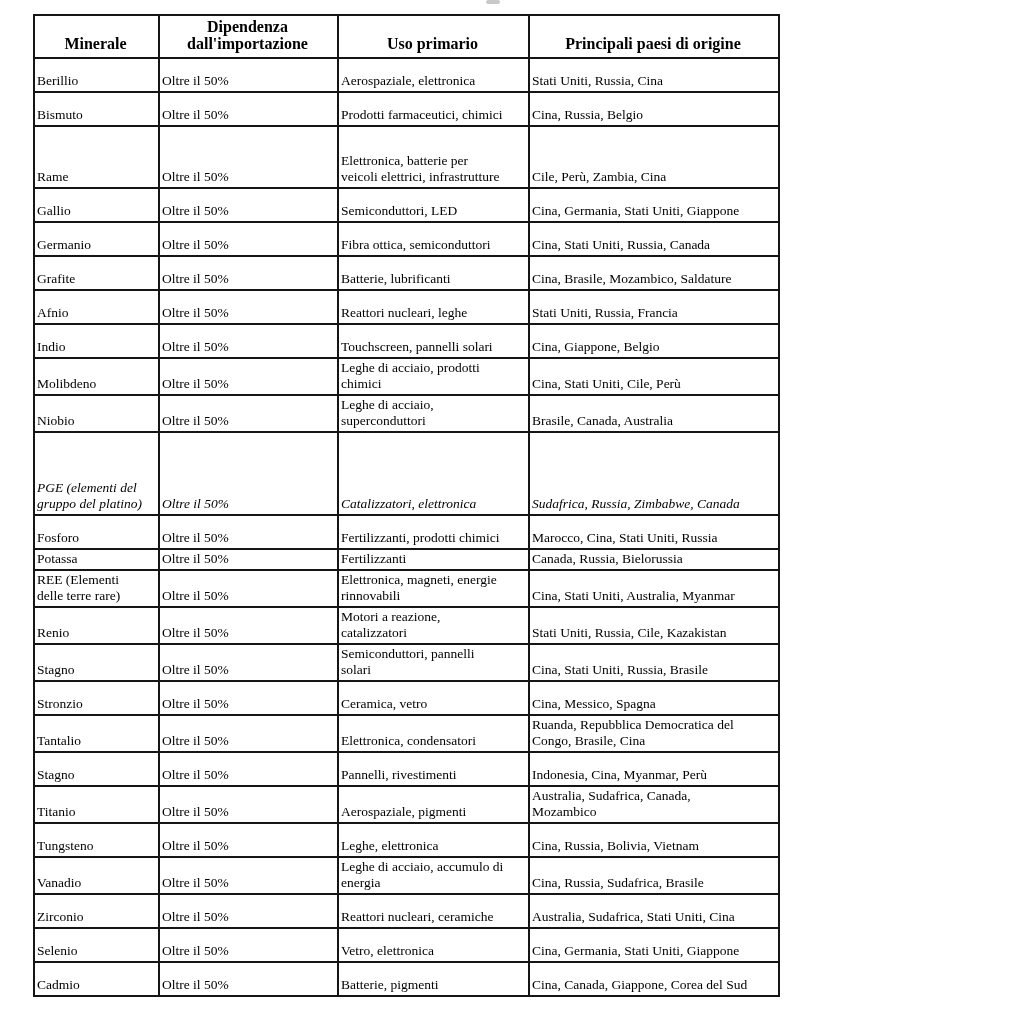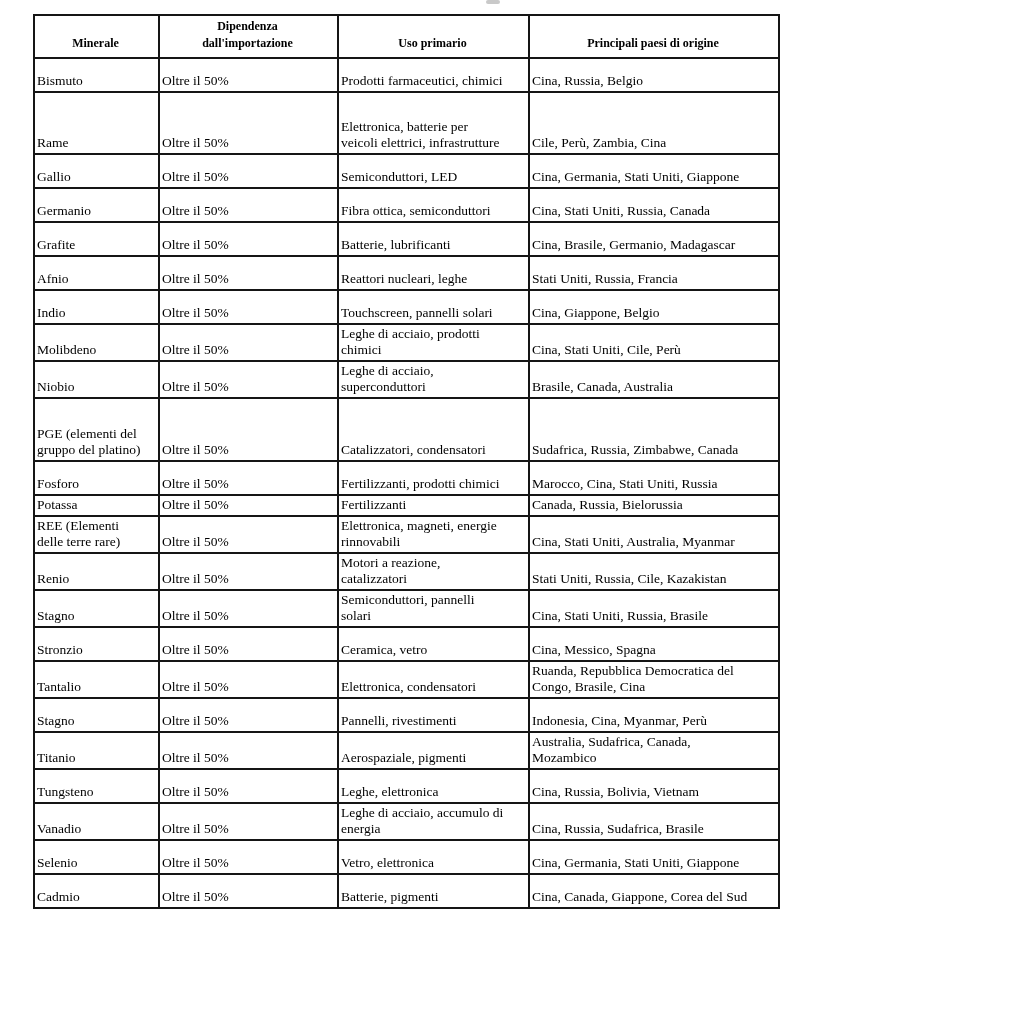--- a/index.html
+++ b/index.html
@@ -42,36 +42,36 @@
   col.c3 { width: 191px; }
   col.c4 { width: 250px; }
   th, td {
     border: 2px solid #151515;
     vertical-align: bottom;
     white-space: pre-line;
     overflow: hidden;
     box-sizing: border-box;
   }
   th {
-    font-size: 12px;
+    font-size: 16px;
     line-height: 17px;
     font-weight: bold;
     padding: 2px 4px 5px 2px;
   }
   td {
     font-size: 13.5px;
     line-height: 16px;
     font-weight: normal;
     text-align: left;
     padding: 1px 3px 2px 2px;
   }
   tr          { height: 34px; }
   tr.h41      { height: 41px; }
   tr.h62      { height: 62px; }
-  tr.h67      { height: 63px; }
+  tr.h67      { height: 83px; font-style: italic; }
   tr.h29      { height: 20px; }
 </style>
 </head>
 <body>
 
 <div class="sheet">
   <div class="clip-fragment"></div>
 
   <table class="minerals">
     <colgroup>
@@ -84,20 +84,26 @@
       <tr class="h41">
         <th>Minerale</th>
         <th>Dipendenza
 dall'importazione</th>
         <th>Uso primario</th>
         <th>Principali paesi di origine</th>
       </tr>
     </thead>
     <tbody>
       <tr>
+        <td>Berillio</td>
+        <td>Oltre il 50%</td>
+        <td>Aerospaziale, elettronica</td>
+        <td>Stati Uniti, Russia, Cina</td>
+      </tr>
+      <tr>
         <td>Bismuto</td>
         <td>Oltre il 50%</td>
         <td>Prodotti farmaceutici, chimici</td>
         <td>Cina, Russia, Belgio</td>
       </tr>
       <tr class="h62">
         <td>Rame</td>
         <td>Oltre il 50%</td>
         <td>Elettronica, batterie per
 veicoli elettrici, infrastrutture</td>
@@ -112,21 +118,21 @@
       <tr>
         <td>Germanio</td>
         <td>Oltre il 50%</td>
         <td>Fibra ottica, semiconduttori</td>
         <td>Cina, Stati Uniti, Russia, Canada</td>
       </tr>
       <tr>
         <td>Grafite</td>
         <td>Oltre il 50%</td>
         <td>Batterie, lubrificanti</td>
-        <td>Cina, Brasile, Germanio, Madagascar</td>
+        <td>Cina, Brasile, Mozambico, Saldature</td>
       </tr>
       <tr>
         <td>Afnio</td>
         <td>Oltre il 50%</td>
         <td>Reattori nucleari, leghe</td>
         <td>Stati Uniti, Russia, Francia</td>
       </tr>
       <tr>
         <td>Indio</td>
         <td>Oltre il 50%</td>
@@ -144,21 +150,21 @@
         <td>Niobio</td>
         <td>Oltre il 50%</td>
         <td>Leghe di acciaio,
 superconduttori</td>
         <td>Brasile, Canada, Australia</td>
       </tr>
       <tr class="h67">
         <td>PGE (elementi del
 gruppo del platino)</td>
         <td>Oltre il 50%</td>
-        <td>Catalizzatori, condensatori</td>
+        <td>Catalizzatori, elettronica</td>
         <td>Sudafrica, Russia, Zimbabwe, Canada</td>
       </tr>
       <tr>
         <td>Fosforo</td>
         <td>Oltre il 50%</td>
         <td>Fertilizzanti, prodotti chimici</td>
         <td>Marocco, Cina, Stati Uniti, Russia</td>
       </tr>
       <tr class="h29">
         <td>Potassa</td>
@@ -219,20 +225,26 @@
         <td>Oltre il 50%</td>
         <td>Leghe, elettronica</td>
         <td>Cina, Russia, Bolivia, Vietnam</td>
       </tr>
       <tr>
         <td>Vanadio</td>
         <td>Oltre il 50%</td>
         <td>Leghe di acciaio, accumulo di
 energia</td>
         <td>Cina, Russia, Sudafrica, Brasile</td>
+      </tr>
+      <tr>
+        <td>Zirconio</td>
+        <td>Oltre il 50%</td>
+        <td>Reattori nucleari, ceramiche</td>
+        <td>Australia, Sudafrica, Stati Uniti, Cina</td>
       </tr>
       <tr>
         <td>Selenio</td>
         <td>Oltre il 50%</td>
         <td>Vetro, elettronica</td>
         <td>Cina, Germania, Stati Uniti, Giappone</td>
       </tr>
       <tr>
         <td>Cadmio</td>
         <td>Oltre il 50%</td>

